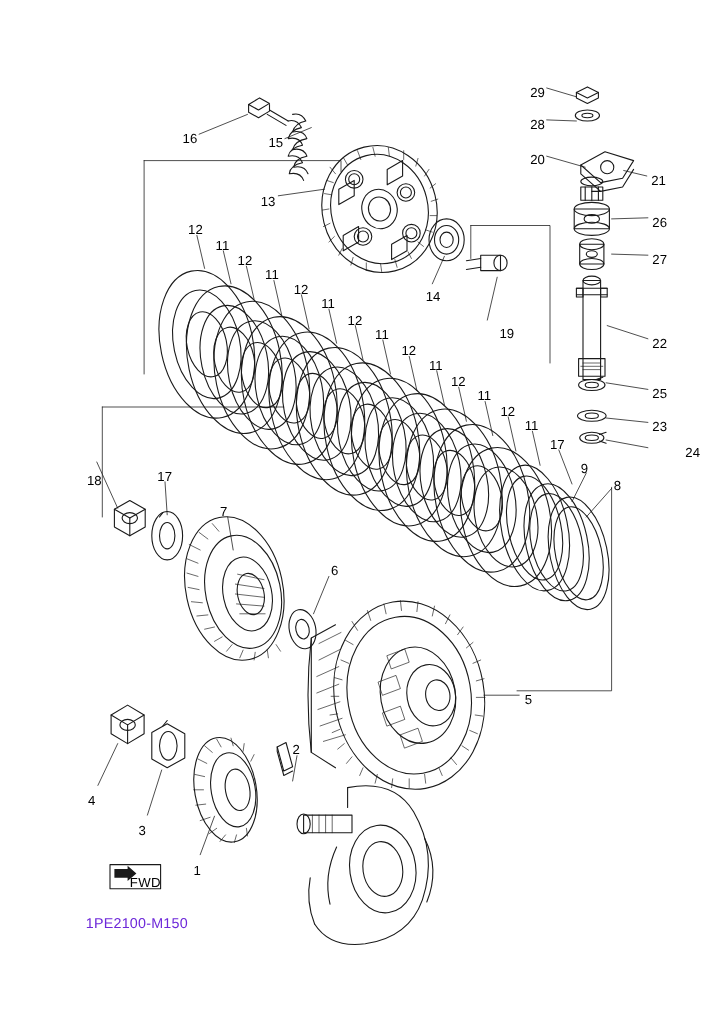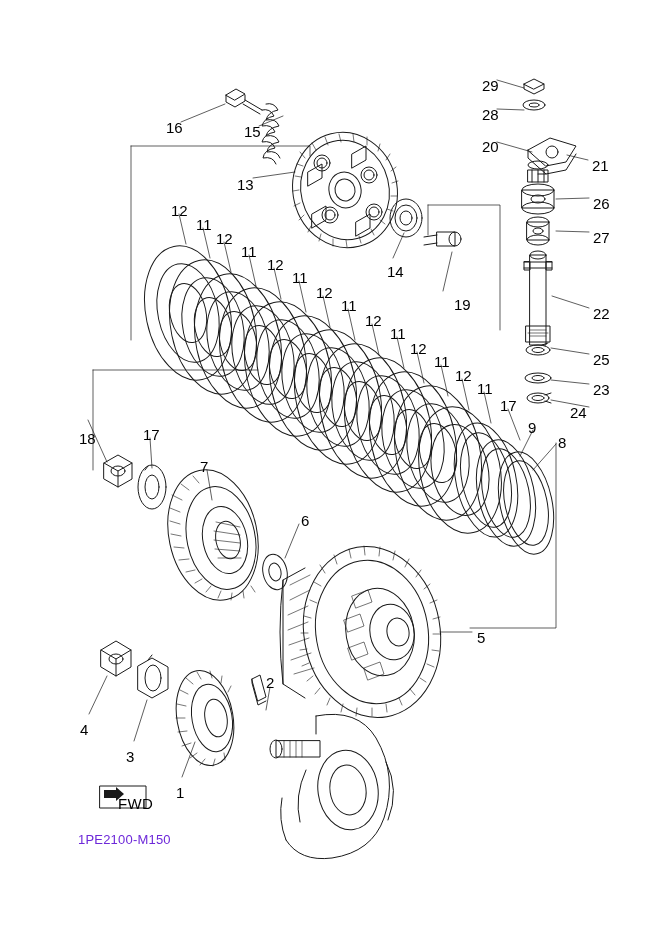--- a/index.html
+++ b/index.html
@@ -18,40 +18,40 @@
   #diagram-svg {
     position: absolute;
     left: 0;
     top: 0;
     width: 660px;
     height: 933px;
   }
   .callout {
     position: absolute;
     font-family: "Liberation Sans", sans-serif;
-    font-size: 15px;
+    font-size: 12px;
     color: #000000;
     white-space: nowrap;
     line-height: 1;
   }
   #part-code {
     position: absolute;
     left: 78px;
     top: 832px;
     font-family: "Liberation Sans", sans-serif;
     font-size: 13px;
     color: #6d28d9;
     letter-spacing: 0.2px;
   }
   #fwd-label {
     position: absolute;
     left: 118px;
     top: 795px;
     font-family: "Liberation Sans", sans-serif;
-    font-size: 15px;
+    font-size: 12px;
     color: #000000;
     letter-spacing: 0.3px;
   }
 </style>
 </head>
 <body>
 
 <div id="page">
 
   <svg id="diagram-svg" viewBox="0 0 660 933" xmlns="http://www.w3.org/2000/svg">
@@ -503,21 +503,21 @@
   <div class="callout" style="left:237px; top:177px;">13</div>
   <div class="callout" style="left:482px; top:78px;">29</div>
   <div class="callout" style="left:482px; top:107px;">28</div>
   <div class="callout" style="left:482px; top:139px;">20</div>
   <div class="callout" style="left:592px; top:158px;">21</div>
   <div class="callout" style="left:593px; top:196px;">26</div>
   <div class="callout" style="left:593px; top:230px;">27</div>
   <div class="callout" style="left:593px; top:306px;">22</div>
   <div class="callout" style="left:593px; top:352px;">25</div>
   <div class="callout" style="left:593px; top:382px;">23</div>
-  <div class="callout" style="left:570px; top:405px;text-align:center;">24</div>
+  <div class="callout" style="left:623px; top:405px;text-align:center;">24</div>
   <div class="callout" style="left:387px; top:264px;">14</div>
   <div class="callout" style="left:440px; top:297px;margin-left:14px;">19</div>
 
   <div class="callout" style="left:171px; top:203px;">12</div>
   <div class="callout" style="left:196px; top:217px;">11</div>
   <div class="callout" style="left:216px; top:231px;">12</div>
   <div class="callout" style="left:241px; top:244px;">11</div>
   <div class="callout" style="left:267px; top:257px;">12</div>
   <div class="callout" style="left:292px; top:270px;">11</div>
   <div class="callout" style="left:316px; top:285px;">12</div>

